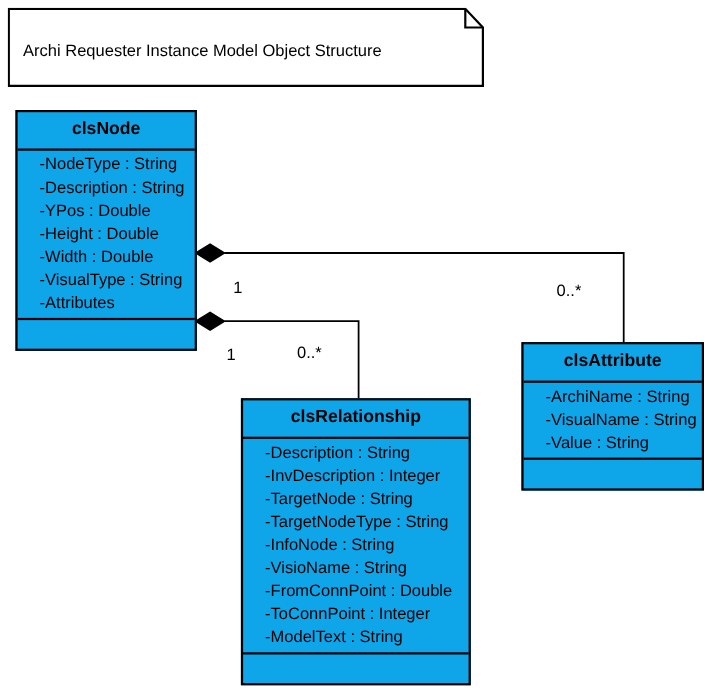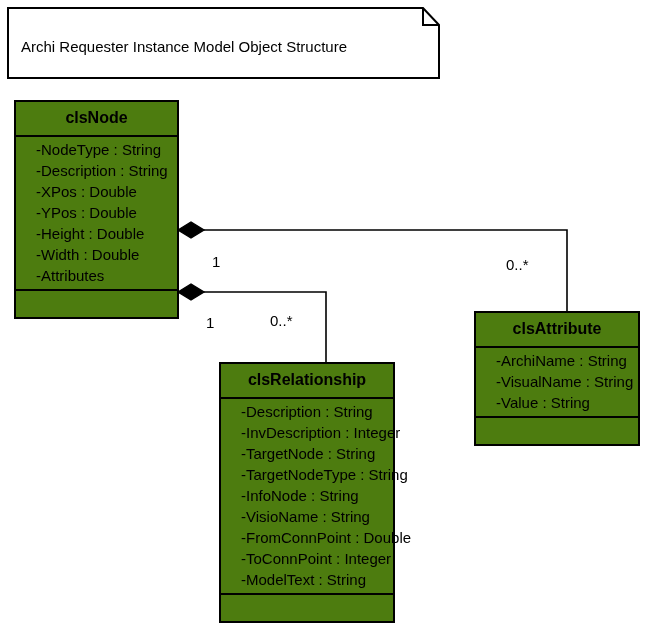--- a/index.html
+++ b/index.html
@@ -38,21 +38,21 @@
     top: 31px;
     font-size: 15px;
     line-height: 18px;
     white-space: nowrap;
     color: #000;
   }
   
   .cls {
     position: absolute;
     border: 2px solid #000000;
-    background: #4d7c0f;
+    background: #0ea5e9;
     box-sizing: border-box;
   }
   .cls-title {
     text-align: center;
     font-weight: bold;
     font-size: 16px;
     line-height: 20px;
     padding: 6px 4px 7px 4px;
     border-bottom: 2px solid #000000;
     box-sizing: border-box;
@@ -67,21 +67,21 @@
     line-height: 21px;
     padding-left: 20px;
     white-space: nowrap;
   }
   .cls-ops {
     height: 26px;
     box-sizing: border-box;
   }
 
   #clsNode      { left: 14px;  top: 100px; width: 165px; }
-  #clsRelationship { left: 219px; top: 362px; width: 176px; }
+  #clsRelationship { left: 219px; top: 362px; width: 209px; }
   #clsAttribute { left: 474px; top: 311px; width: 166px; }
 
   
   .conn { position: absolute; left: 0; top: 0; pointer-events: none; }
   .mult {
     position: absolute;
     font-size: 15px;
     line-height: 16px;
     white-space: nowrap;
   }
@@ -119,24 +119,24 @@
   <div class="mult" id="mult-attr-near">1</div>
   <div class="mult" id="mult-attr-far">0..*</div>
   <div class="mult" id="mult-rel-near">1</div>
   <div class="mult" id="mult-rel-far">0..*</div>
 
   <div class="cls" id="clsNode">
     <div class="cls-title">clsNode</div>
     <div class="cls-attrs">
       <div class="attr">-NodeType : String</div>
       <div class="attr">-Description : String</div>
-      <div class="attr">-XPos : Double</div>
       <div class="attr">-YPos : Double</div>
       <div class="attr">-Height : Double</div>
       <div class="attr">-Width : Double</div>
+      <div class="attr">-VisualType : String</div>
       <div class="attr">-Attributes</div>
     </div>
     <div class="cls-ops"></div>
   </div>
 
   <div class="cls" id="clsRelationship">
     <div class="cls-title">clsRelationship</div>
     <div class="cls-attrs">
       <div class="attr">-Description : String</div>
       <div class="attr">-InvDescription : Integer</div>

